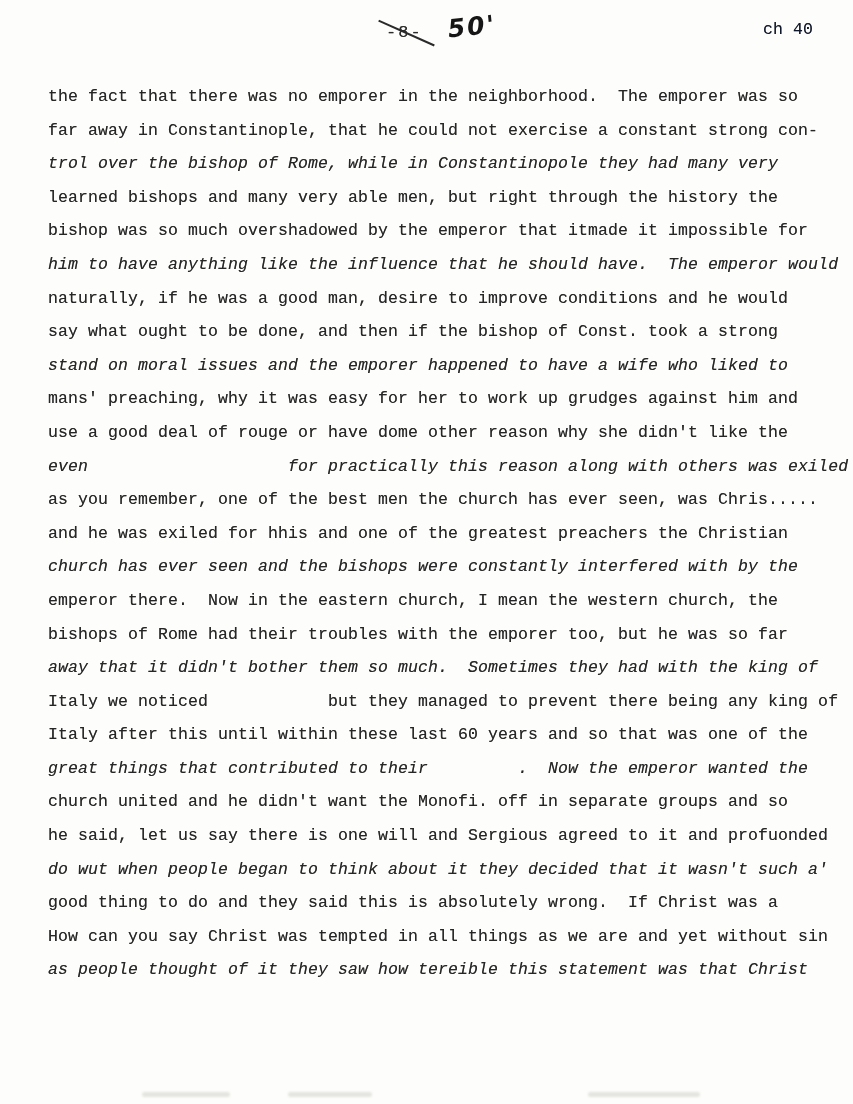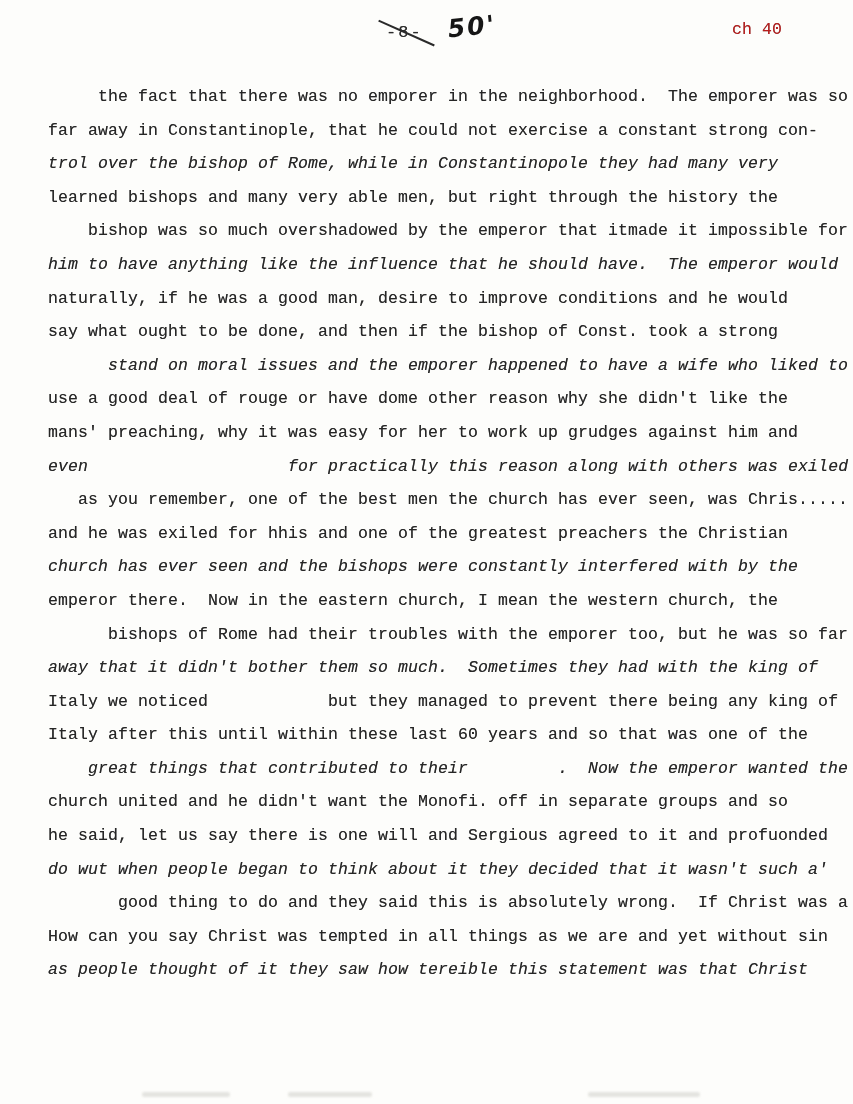--- a/index.html
+++ b/index.html
@@ -47,45 +47,45 @@
     font-style: italic;
     font-weight: bold;
     font-size: 25px;
     letter-spacing: 2px;
     transform: rotate(-6deg) translateY(-2px);
     color: #161616;
   }
   .chapter {
     position: absolute;
     top: 20px;
-    left: 732px;
+    left: 763px;
     font-size: 16.5px;
     letter-spacing: 0.1px;
-    color: #b91c1c;
+    color: #0f172a;
     text-shadow: 0 0 0.5px rgba(30,30,30,.5);
   }
   
   .body {
     position: absolute;
     top: 80px;
     left: 48px;
     width: 800px;
   }
   .line {
     white-space: pre;
     font-size: 16.5px;
     letter-spacing: 0.1px;
     line-height: 33.6px;
     height: 33.6px;
     color: #262626;
     text-shadow: 0 0 0.6px rgba(35,35,35,.55);
   }
   
   .line:nth-child(3n)   { transform: translateY(0.4px); font-style: italic; }
-  .line:nth-child(4n+1) { transform: translateY(-0.3px); text-align: right; }
+  .line:nth-child(4n+1) { transform: translateY(-0.3px); }
   
   .remnant { position: absolute; top: 1092px; left: 0; width: 853px; height: 10px; }
   .smudge {
     position: absolute;
     height: 5px;
     background: #e4e4e0;
     filter: blur(1.2px);
     border-radius: 2px;
   }
   .s1 { left: 142px; width: 88px; }
@@ -107,22 +107,22 @@
   <div class="body">
       <div class="line">the fact that there was no emporer in the neighborhood.  The emporer was so</div>
       <div class="line">far away in Constantinople, that he could not exercise a constant strong con-</div>
       <div class="line">trol over the bishop of Rome, while in Constantinopole they had many very</div>
       <div class="line">learned bishops and many very able men, but right through the history the</div>
       <div class="line">bishop was so much overshadowed by the emperor that itmade it impossible for</div>
       <div class="line">him to have anything like the influence that he should have.  The emperor would</div>
       <div class="line">naturally, if he was a good man, desire to improve conditions and he would</div>
       <div class="line">say what ought to be done, and then if the bishop of Const. took a strong</div>
       <div class="line">stand on moral issues and the emporer happened to have a wife who liked to</div>
+      <div class="line">mans' preaching, why it was easy for her to work up grudges against him and</div>
       <div class="line">use a good deal of rouge or have dome other reason why she didn't like the</div>
-      <div class="line">mans' preaching, why it was easy for her to work up grudges against him and</div>
       <div class="line">even                    for practically this reason along with others was exiled</div>
       <div class="line">as you remember, one of the best men the church has ever seen, was Chris.....</div>
       <div class="line">and he was exiled for hhis and one of the greatest preachers the Christian</div>
       <div class="line">church has ever seen and the bishops were constantly interfered with by the</div>
       <div class="line">emperor there.  Now in the eastern church, I mean the western church, the</div>
       <div class="line">bishops of Rome had their troubles with the emporer too, but he was so far</div>
       <div class="line">away that it didn't bother them so much.  Sometimes they had with the king of</div>
       <div class="line">Italy we noticed            but they managed to prevent there being any king of</div>
       <div class="line">Italy after this until within these last 60 years and so that was one of the</div>
       <div class="line">great things that contributed to their         .  Now the emperor wanted the</div>

